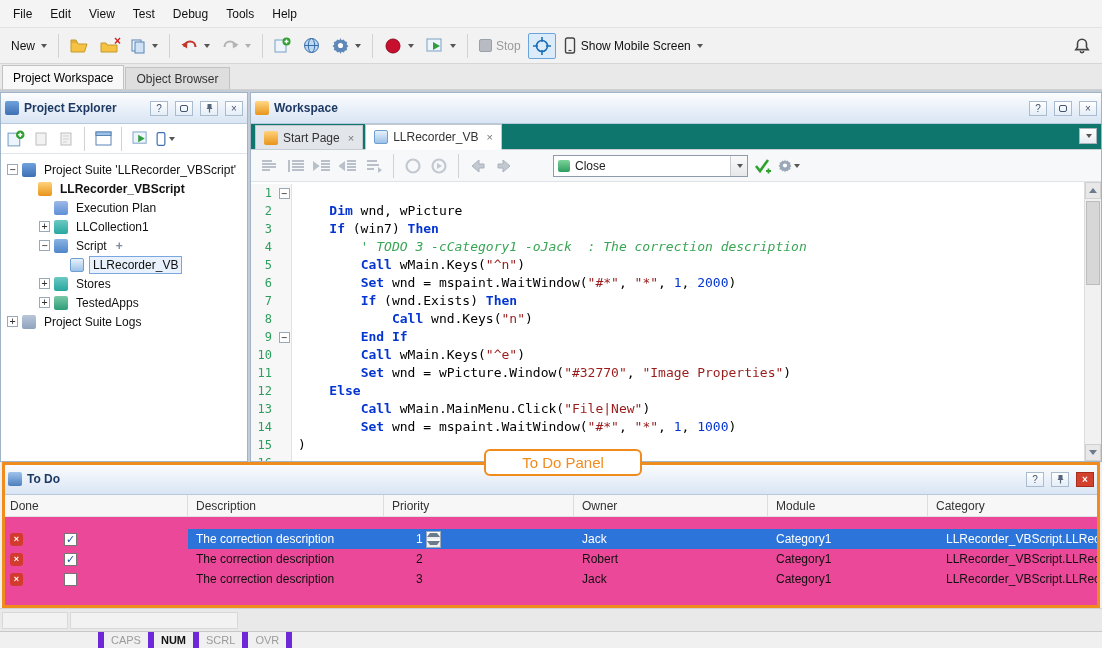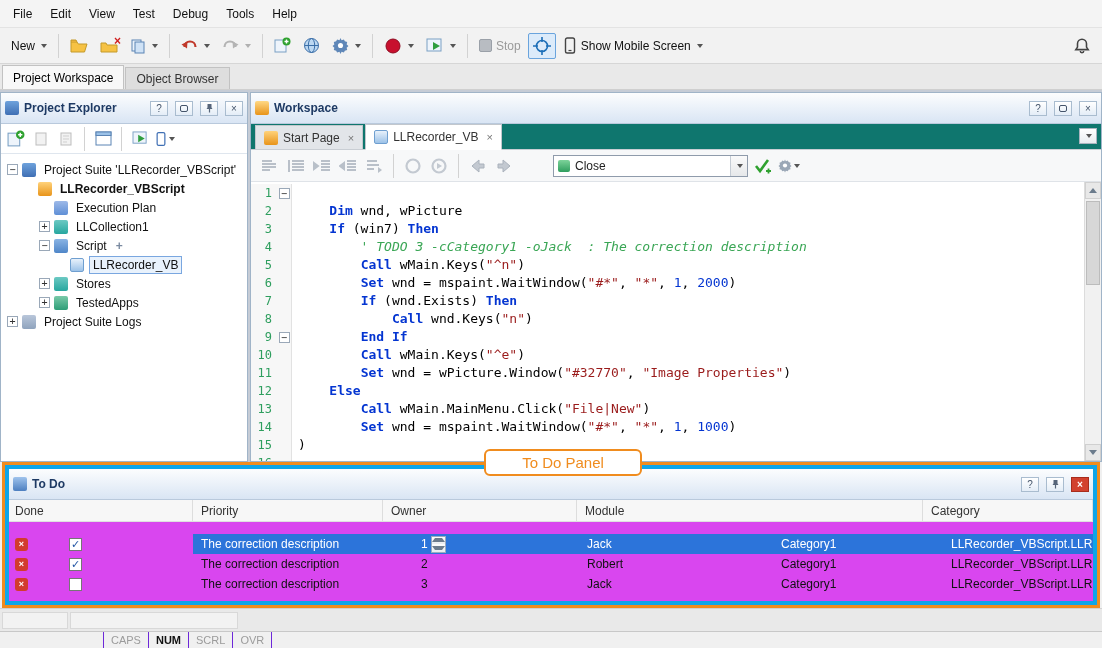--- a/index.html
+++ b/index.html
@@ -84,21 +84,21 @@
 .tok-n{color:#0435d1}
 
 .vsb{width:17px;flex:0 0 auto;background:#f1f1f1;border-left:1px solid #dcdcdc;display:flex;flex-direction:column}
 .sb-arrow{height:17px;display:flex;align-items:center;justify-content:center;background:#e8e8e8;border:1px solid #d0d0d0}
 .sb-track{flex:1;position:relative}
 .sb-thumb{position:absolute;left:1px;right:1px;top:2px;height:84px;background:#d7d7d7;border:1px solid #bcbcbc}
 .arr{width:0;height:0;border-left:4px solid transparent;border-right:4px solid transparent}
 .arr.up{border-bottom:5px solid #6b7b8c}
 .arr.down{border-top:5px solid #6b7b8c}
 
-.todo{position:absolute;left:2px;top:462px;width:1098px;height:146px;background:#d946ef;border:7px solid #0ea5e9;display:flex;flex-direction:column}
+.todo{position:absolute;left:2px;top:462px;width:1098px;height:146px;background:#ec4899;border:2px solid #0ea5e9;display:flex;flex-direction:column}
 .todo-cols{height:22px;display:flex;border-bottom:1px solid #e0e0e0;background:#f7f7f7;flex:0 0 auto}
 .hcell{display:flex;align-items:center;padding-left:8px;border-right:1px solid #ddd;color:#333}
 .todo-rows{margin-top:12px}
 .todo-row{height:20px;display:flex;align-items:center}
 .cell{height:100%;display:flex;align-items:center;padding-left:8px;overflow:hidden;white-space:nowrap}
 .c1{width:184px;flex:0 0 auto;padding-left:6px;gap:0}
 .c2{width:196px;flex:0 0 auto}
 .c3{width:190px;flex:0 0 auto;padding-left:32px}
 .c4{width:194px;flex:0 0 auto}
 .c5{width:170px;flex:0 0 auto}
@@ -111,21 +111,21 @@
 .spin .arr{border-left-width:3px;border-right-width:3px}
 .spin .arr.up{border-bottom-width:4px}
 .spin .arr.down{border-top-width:4px}
 
 .todo-outline{position:absolute;left:2px;top:462px;width:1098px;height:146px;border:3px solid #f08c1e;pointer-events:none;z-index:50}
 .callout{position:absolute;left:484px;top:449px;width:158px;height:27px;background:#fff;border:2px solid #f08c1e;border-radius:6px;color:#f08c1e;font-size:15px;display:flex;align-items:center;justify-content:center;z-index:51}
 
 .bottomstrip{position:absolute;left:0;top:608px;width:1102px;height:23px;background:#e9e9e9;border-top:1px solid #d2d2d2}
 .dockbox{position:absolute;top:3px;height:17px;background:#f2f2f2;border:1px solid #d8d8d8}
 .statusbar{position:absolute;left:0;top:631px;width:1102px;height:17px;background:#f0f0f0;border-top:1px solid #c8c8c8;display:flex;align-items:stretch;font-size:11px}
-.scell{display:flex;align-items:center;justify-content:center;border-right:1px solid #6d28d9;padding:0 7px;color:#9b9b9b}
+.scell{display:flex;align-items:center;justify-content:center;border-right:6px solid #6d28d9;padding:0 7px;color:#9b9b9b}
 .scell.first{width:104px}
 .scell.on{color:#111;font-weight:bold}
 
 .sq{border-radius:2px;display:inline-block}
 </style>
 </head>
 <body>
 
 <div class="menubar">
     <span class="menu-item">File</span>
@@ -523,20 +523,21 @@
     <span class="hbtn">
         <svg width="9" height="10" viewBox="0 0 9 10">
           <path d="M2.5 1h4v3.5l1 1.5h-6l1-1.5z" fill="#56657a"></path>
           <line x1="4.5" y1="6" x2="4.5" y2="9.5" stroke="#56657a" stroke-width="1.2"></line>
         </svg>
       </span>
     <span class="hbtn red">×</span>
   </div>
   <div class="todo-cols">
       <span class="hcell c1">Done</span>
+      <span class="hcell c2">Description</span>
       <span class="hcell c3" style="padding-left: 8px;">Priority</span>
       <span class="hcell c4">Owner</span>
       <span class="hcell c6">Module</span>
       <span class="hcell c5">Category</span>
     </div>
   <div class="todo-rows">
       <div class="todo-row sel">
         <span class="cell c1">
           <span class="redx">×</span>
           <span class="cbx">✓</span>

